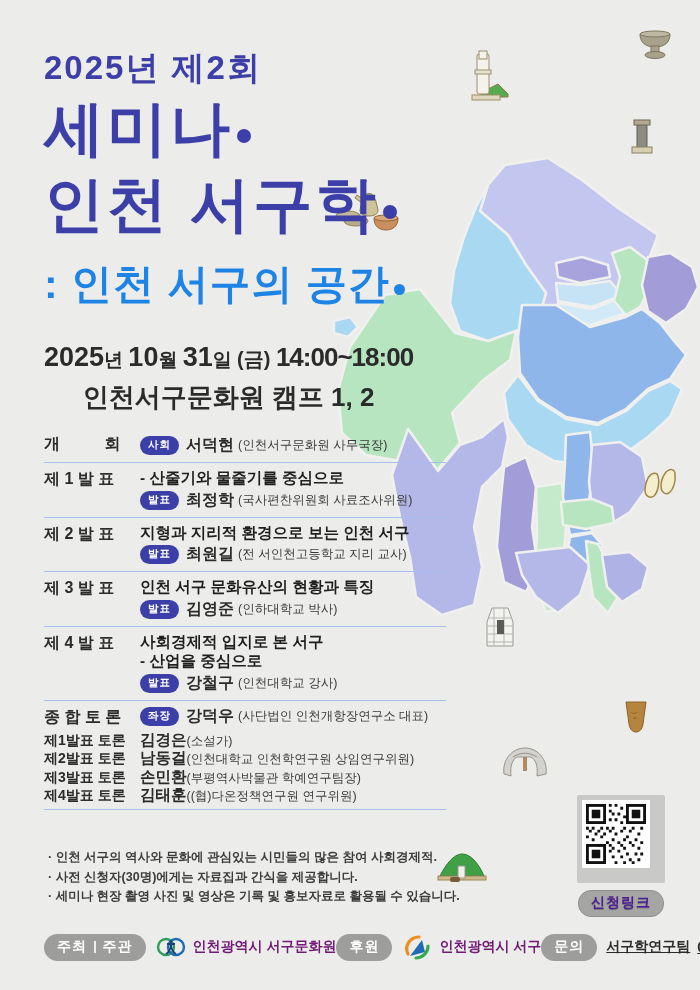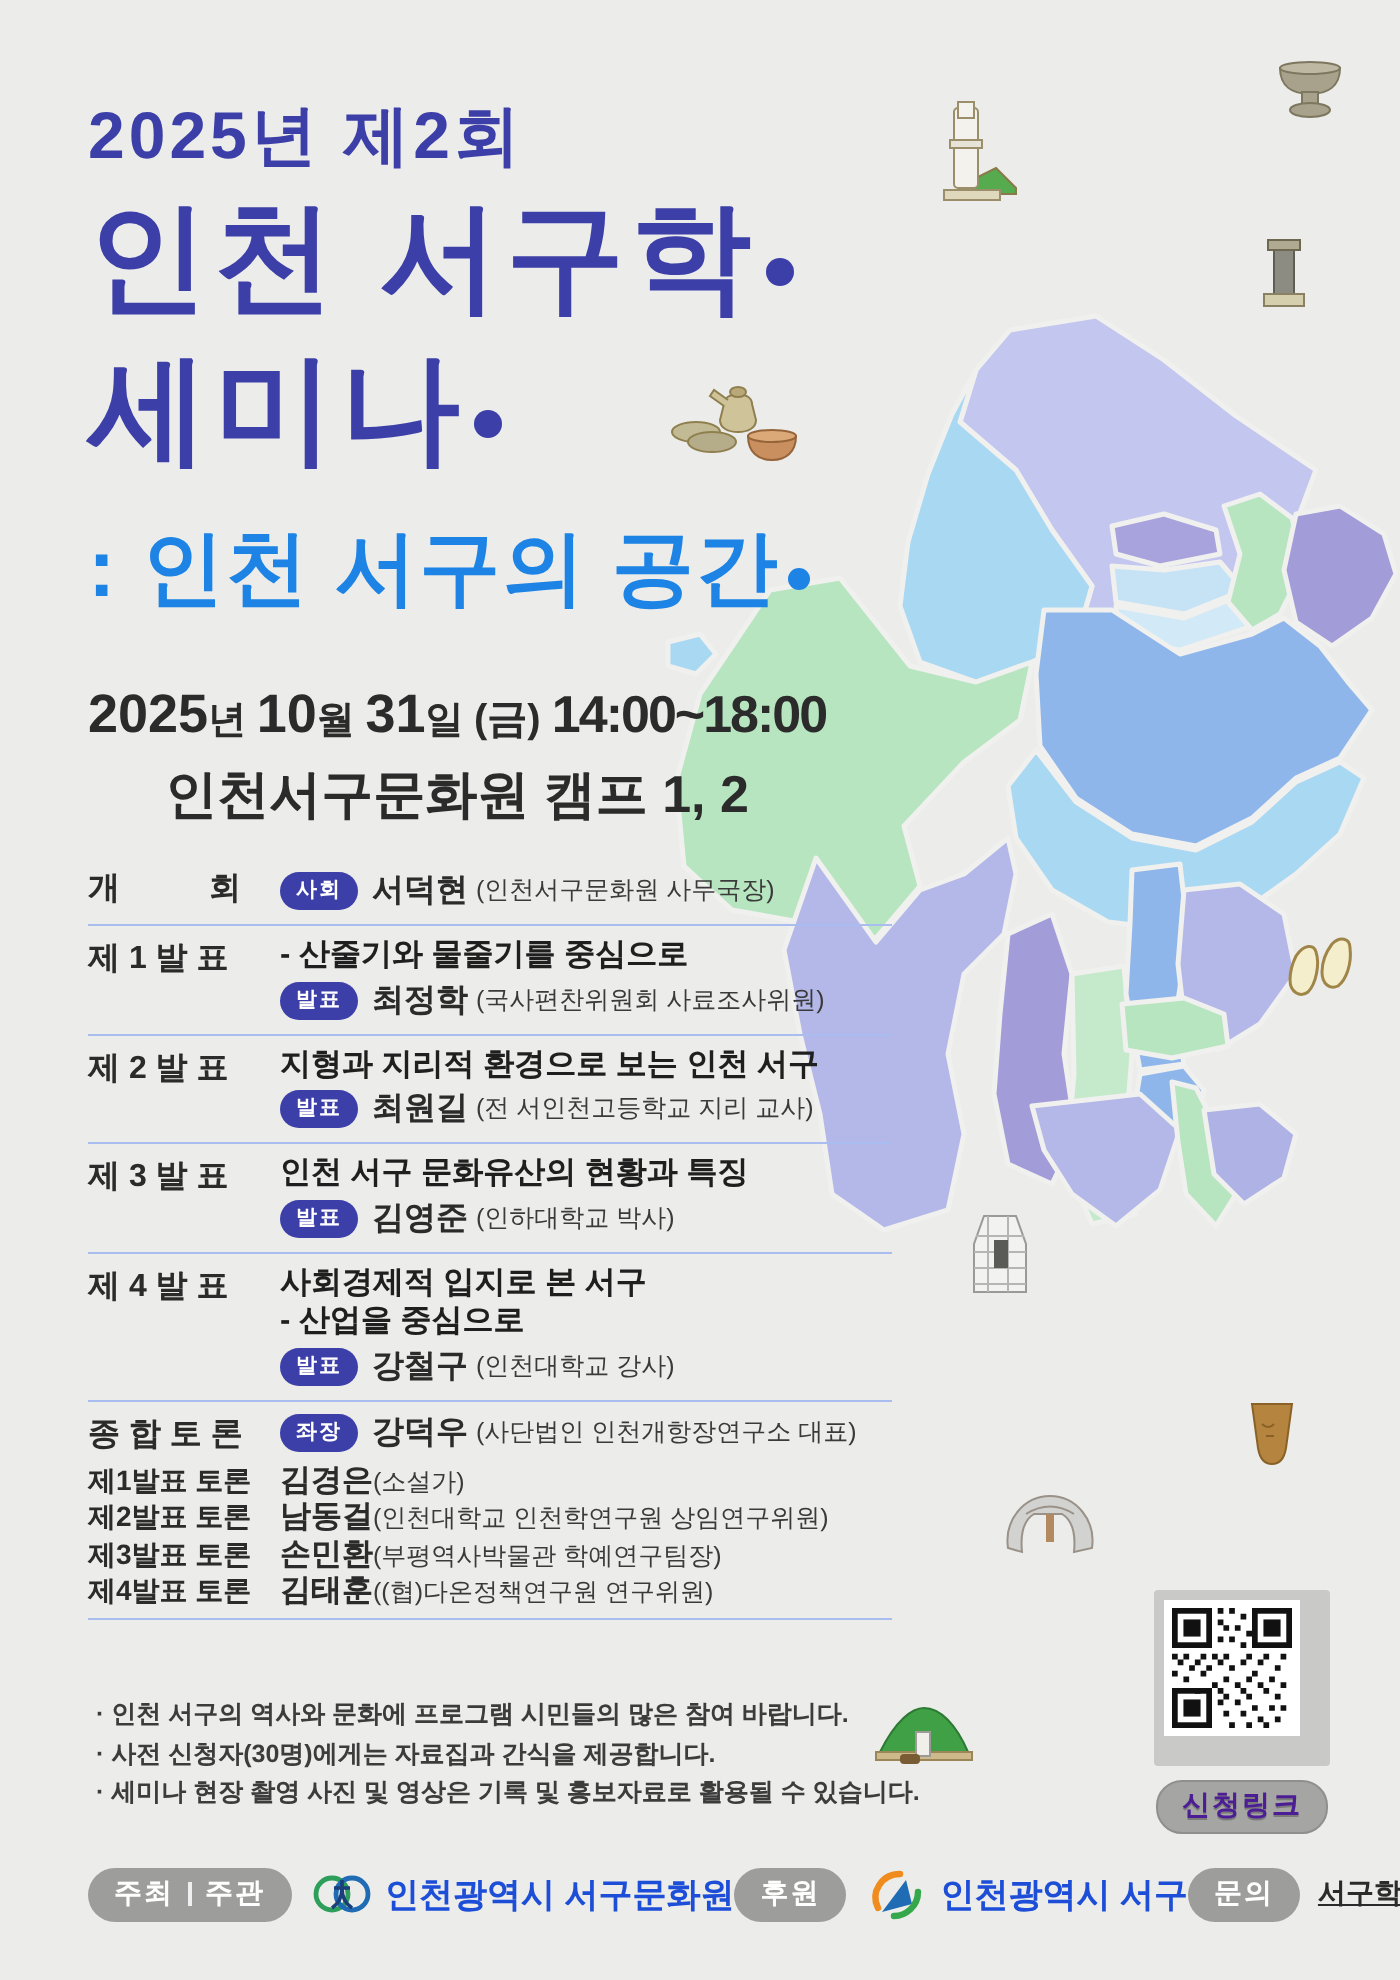--- a/index.html
+++ b/index.html
@@ -42,21 +42,21 @@
   .qr-frame{width:78px;height:78px;margin:0 auto;background:#c9c9c7;padding:5px;border-radius:2px;}
   .qr-inner{width:68px;height:68px;background:#fff;display:flex;align-items:center;justify-content:center;}
   .qr-pill{display:inline-block;margin-top:7px;background:#a5a5a3;color:#4c1d95;font-size:14px;font-weight:800;
            letter-spacing:1px;padding:3px 12px 4px;border-radius:13px;
            text-shadow:0 1px 0 rgba(0,0,0,.25);border:1px solid #8f8f8d;}
   
   .footer{position:absolute;left:44px;top:916px;width:640px;display:flex;align-items:center;z-index:3;margin-top:16px;}
   .pill{flex:none;display:inline-flex;align-items:center;background:#9d9d9b;color:#fff;font-size:14px;
         font-weight:800;letter-spacing:1px;padding:4px 13px 5px;border-radius:15px;}
   .pill .vdiv{width:1.5px;height:12px;background:rgba(255,255,255,.85);margin:0 7px;}
-  .org{font-size:17px;font-weight:800;color:#1d4ed8;white-space:nowrap;}
+  .org{font-size:14px;font-weight:800;color:#701a75;white-space:nowrap;}
   .contact{font-size:14px;font-weight:800;color:#2b2b2b;white-space:nowrap;text-decoration:underline;}
   .logo{flex:none;margin:0 7px 0 10px;}
   .spacer{flex:1;}
   
   .map{position:absolute;left:330px;top:125px;z-index:1;}
   .art{position:absolute;z-index:2;}
 </style>
 </head>
 <body>
 
@@ -135,22 +135,22 @@
   </svg>
   <svg class="art" style="left:436px;top:852px" width="52" height="32" viewBox="0 0 52 32">
     <path d="M4 24 c8-16 16-22 22-22 c8 0 16 8 22 22 z" fill="#3fa045" stroke="#2c7a33"></path>
     <rect x="2" y="24" width="48" height="4" fill="#cdb98a" stroke="#9a8658"></rect>
     <rect x="22" y="14" width="7" height="12" fill="#f0efe9" stroke="#9a9a96"></rect>
     <rect x="14" y="25" width="10" height="5" rx="2" fill="#7a5c34"></rect>
   </svg>
 
   <div class="header">
     <div class="edition">2025년 제2회</div>
+    <div class="title-line"><span>세미나</span><span class="dot"></span></div>
     <div class="title-line"><span>인천 서구학</span><span class="dot"></span></div>
-    <div class="title-line"><span>세미나</span><span class="dot"></span></div>
     <div class="subtitle-line"><span>: 인천 서구의 공간</span><span class="dot blue"></span></div>
   </div>
 
   <div class="info">
     <div>
       <span class="d-big">2025</span><span class="d-unit">년 </span>
       <span class="d-big">10</span><span class="d-unit">월 </span>
       <span class="d-big">31</span><span class="d-unit">일 </span>
       <span class="d-day">(금) </span>
       <span class="d-time">14:00~18:00</span>
@@ -249,21 +249,21 @@
       <div><span class="panel-name">손민환</span><span class="panel-affil">(부평역사박물관 학예연구팀장)</span></div>
     </div>
     <div class="panel-row">
       <div class="panel-label">제4발표 토론</div>
       <div><span class="panel-name">김태훈</span><span class="panel-affil">((협)다온정책연구원 연구위원)</span></div>
     </div>
     <div class="divider" style="margin-top:5px"></div>
   </div>
 
   <div class="notes">
-    <div>· 인천 서구의 역사와 문화에 프로그램 시민들의 많은 참여 바랍니다.</div>
+    <div>· 인천 서구의 역사와 문화에 관심있는 시민들의 많은 참여 사회경제적.</div>
     <div>· 사전 신청자(30명)에게는 자료집과 간식을 제공합니다.</div>
     <div>· 세미나 현장 촬영 사진 및 영상은 기록 및 홍보자료로 활용될 수 있습니다.</div>
   </div>
 
   <div class="qr-wrap">
     <div class="qr-frame">
       <div class="qr-inner">
         <svg width="60" height="60" viewBox="0 0 63 63">
           <g fill="#111">
             <path d="M0 0h21v21H0z" fill="#111"></path>

